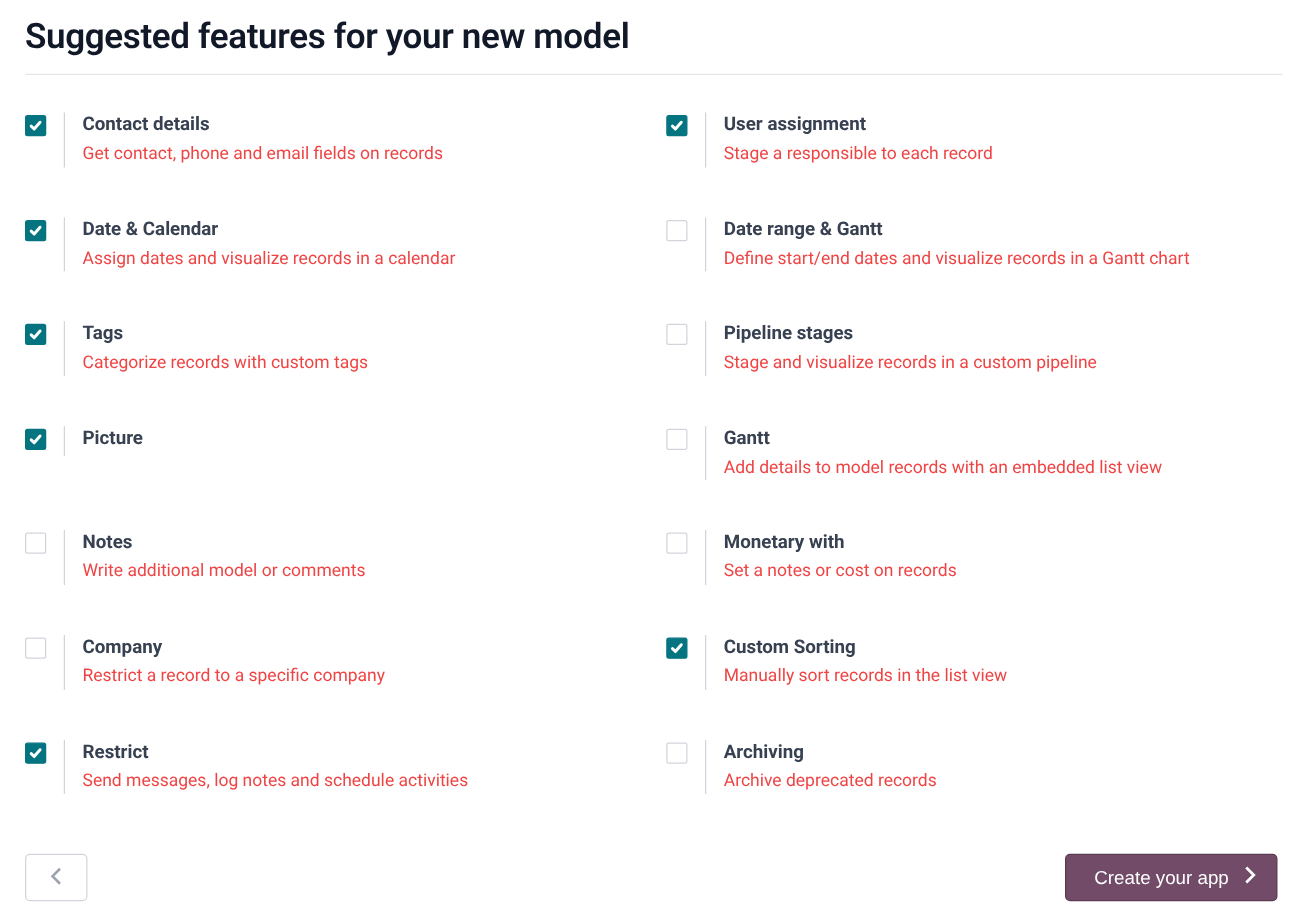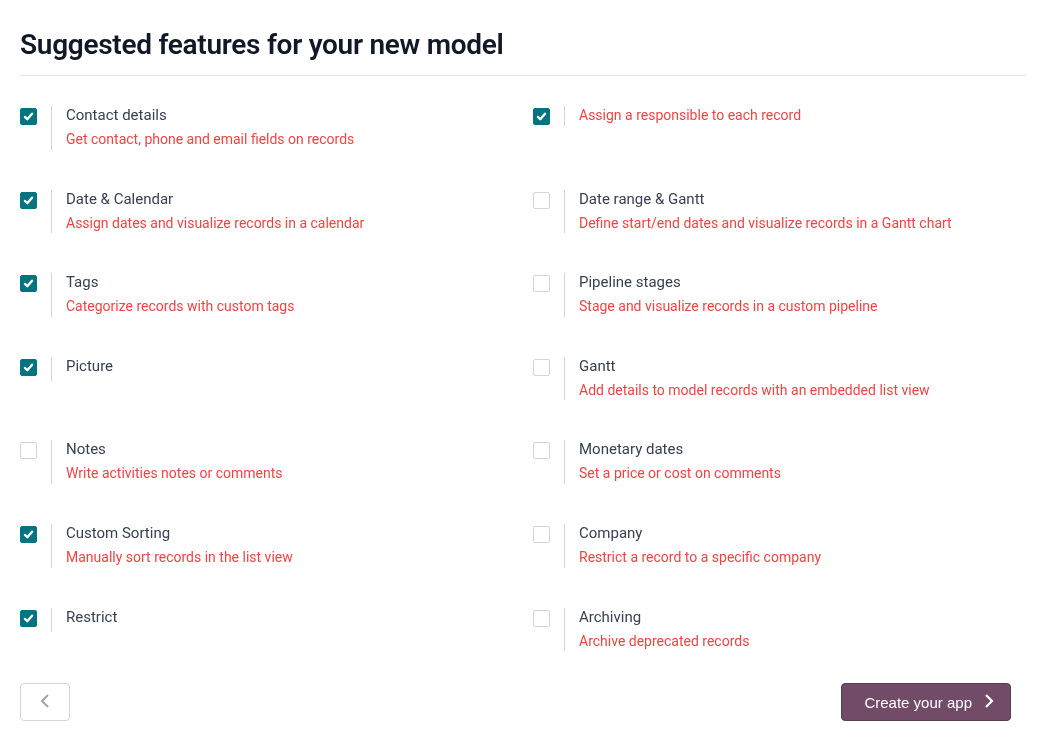--- a/index.html
+++ b/index.html
@@ -11,21 +11,21 @@
       overflow: hidden;
       color: #374151;
     }
     .container {
       padding: 0 20px;
     }
     .title {
       font-size: 28px;
       font-weight: 600;
       color: #111827;
-      padding: 28px 0 14px 0;
+      padding: 12px 0 14px 0;
       border-bottom: 1px solid #e5e7eb;
       letter-spacing: -0.01em;
     }
     .features-grid {
       display: grid;
       grid-template-columns: 1fr 1fr;
       column-gap: 20px;
       padding-top: 30px;
     }
     .feature-item {
@@ -63,38 +63,38 @@
       stroke-linecap: round;
       stroke-linejoin: round;
     }
     .feature-text {
       border-left: 1px solid #d1d5db;
       padding-left: 14px;
       margin-left: 14px;
     }
     .feature-label {
       font-size: 15px;
-      font-weight: 400;
+      font-weight: 700;
       color: #374151;
       margin-bottom: 6px;
     }
     .feature-desc {
       font-size: 14px;
       color: #ef4444;
       line-height: 1.4;
     }
     .footer {
       display: flex;
       justify-content: space-between;
       align-items: center;
       padding: 10px 20px 18px 20px;
       position: absolute;
       bottom: 0;
       left: 0;
-      right: 15px;
+      right: 4px;
     }
     .back-btn {
       width: 50px;
       height: 38px;
       border: 1px solid #d1d5db;
       border-radius: 4px;
       background: #fff;
       display: flex;
       align-items: center;
       justify-content: center;
@@ -146,21 +146,22 @@
           <div class="feature-desc">Get contact, phone and email fields on records</div>
         </div>
       </div>
       <div class="feature-item">
         <div class="checkbox checked">
           <svg viewBox="0 0 14 14">
             <polyline points="2.5,7.5 5.5,10.5 11.5,3.5"></polyline>
           </svg>
         </div>
         <div class="feature-text">
-          <div class="feature-desc">Assign a responsible to each record</div>
+          <div class="feature-label">User assignment</div>
+          <div class="feature-desc">Stage a responsible to each record</div>
         </div>
       </div>
       <div class="feature-item">
         <div class="checkbox checked">
           <svg viewBox="0 0 14 14">
             <polyline points="2.5,7.5 5.5,10.5 11.5,3.5"></polyline>
           </svg>
         </div>
         <div class="feature-text">
           <div class="feature-label">Date &amp; Calendar</div>
@@ -206,56 +207,57 @@
         <div class="checkbox"></div>
         <div class="feature-text">
           <div class="feature-label">Gantt</div>
           <div class="feature-desc">Add details to model records with an embedded list view</div>
         </div>
       </div>
       <div class="feature-item">
         <div class="checkbox"></div>
         <div class="feature-text">
           <div class="feature-label">Notes</div>
-          <div class="feature-desc">Write activities notes or comments</div>
-        </div>
-      </div>
-      <div class="feature-item">
-        <div class="checkbox"></div>
-        <div class="feature-text">
-          <div class="feature-label">Monetary dates</div>
-          <div class="feature-desc">Set a price or cost on comments</div>
+          <div class="feature-desc">Write additional model or comments</div>
+        </div>
+      </div>
+      <div class="feature-item">
+        <div class="checkbox"></div>
+        <div class="feature-text">
+          <div class="feature-label">Monetary with</div>
+          <div class="feature-desc">Set a notes or cost on records</div>
+        </div>
+      </div>
+      <div class="feature-item">
+        <div class="checkbox"></div>
+        <div class="feature-text">
+          <div class="feature-label">Company</div>
+          <div class="feature-desc">Restrict a record to a specific company</div>
         </div>
       </div>
       <div class="feature-item">
         <div class="checkbox checked">
           <svg viewBox="0 0 14 14">
             <polyline points="2.5,7.5 5.5,10.5 11.5,3.5"></polyline>
           </svg>
         </div>
         <div class="feature-text">
           <div class="feature-label">Custom Sorting</div>
           <div class="feature-desc">Manually sort records in the list view</div>
         </div>
       </div>
       <div class="feature-item">
-        <div class="checkbox"></div>
-        <div class="feature-text">
-          <div class="feature-label">Company</div>
-          <div class="feature-desc">Restrict a record to a specific company</div>
-        </div>
-      </div>
-      <div class="feature-item">
         <div class="checkbox checked">
           <svg viewBox="0 0 14 14">
             <polyline points="2.5,7.5 5.5,10.5 11.5,3.5"></polyline>
           </svg>
         </div>
         <div class="feature-text">
           <div class="feature-label">Restrict</div>
+          <div class="feature-desc">Send messages, log notes and schedule activities</div>
         </div>
       </div>
       <div class="feature-item">
         <div class="checkbox"></div>
         <div class="feature-text">
           <div class="feature-label">Archiving</div>
           <div class="feature-desc">Archive deprecated records</div>
         </div>
       </div>
     </div>

